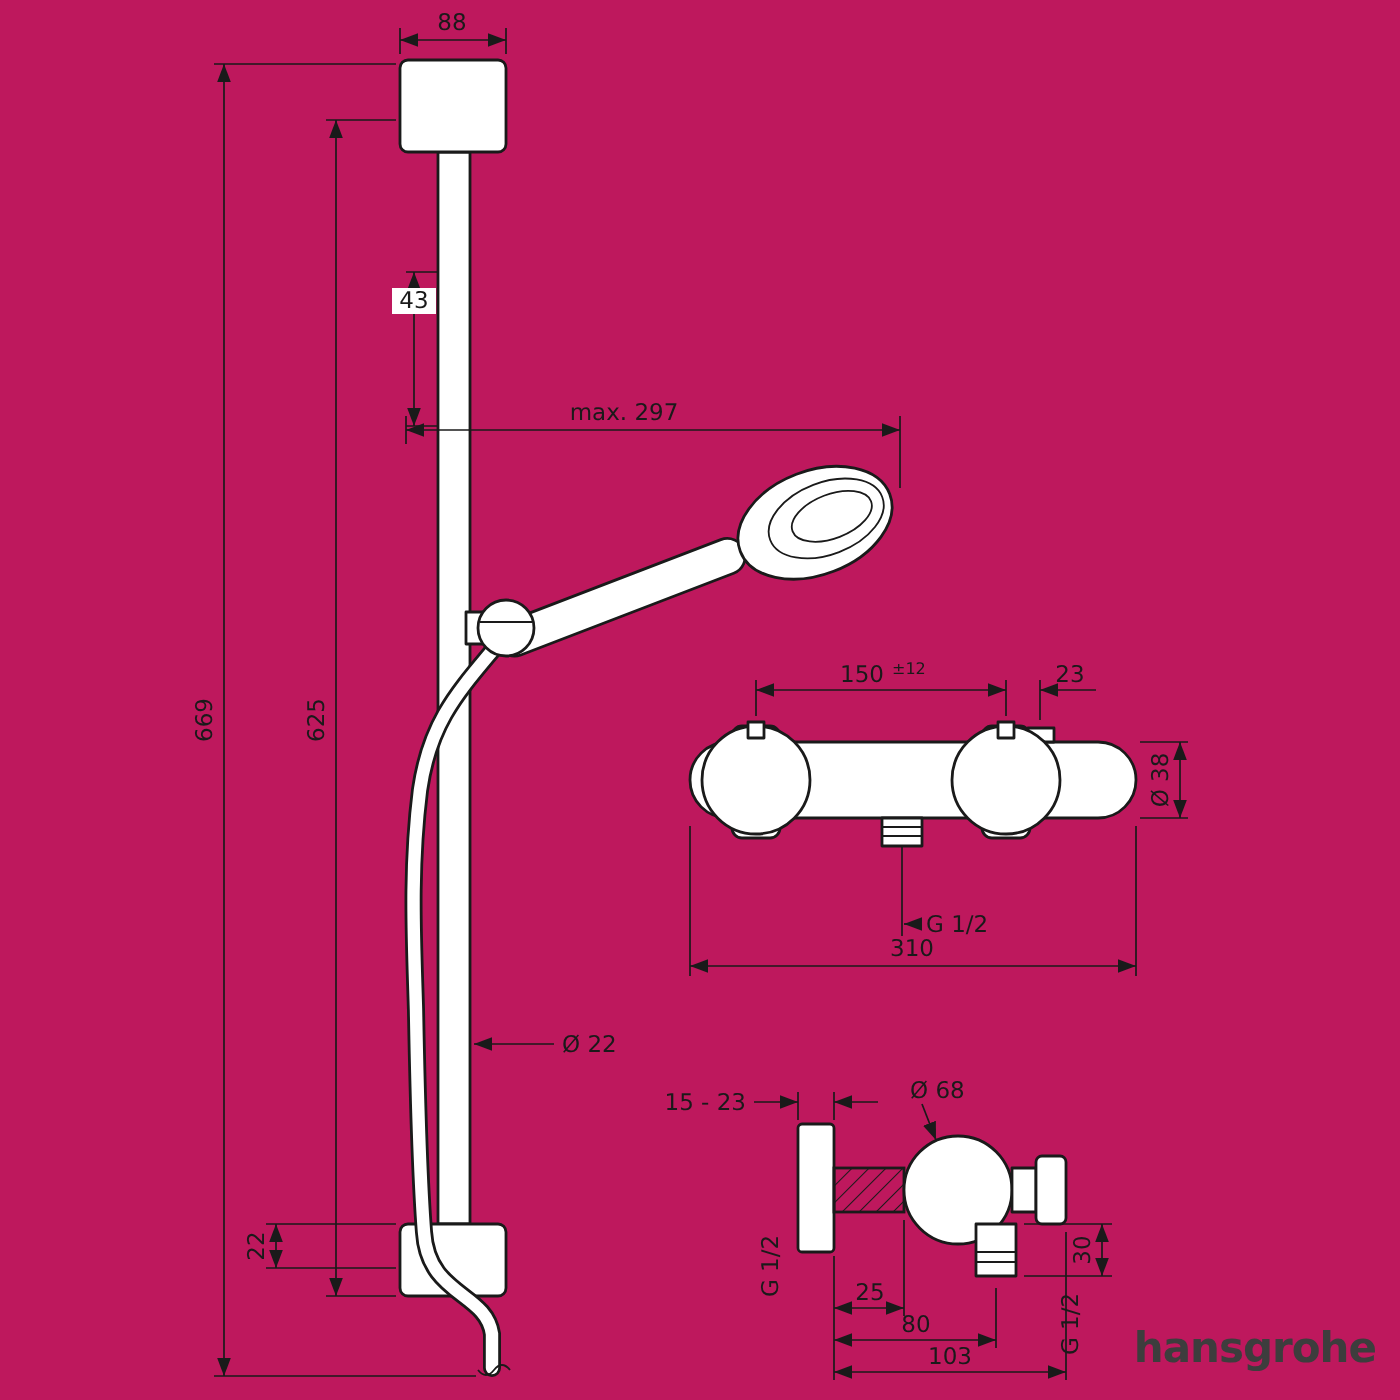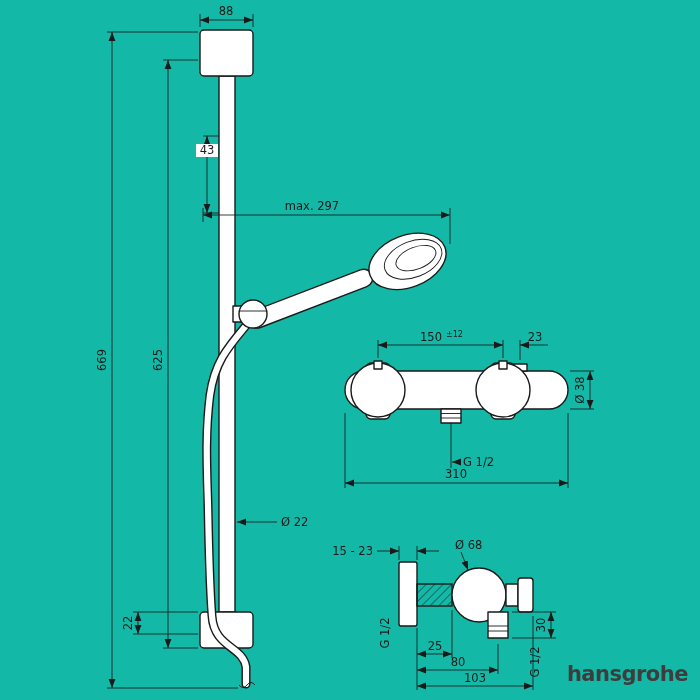--- a/index.html
+++ b/index.html
@@ -1,16 +1,16 @@
 <!DOCTYPE html>
 <html><head>
 <meta charset="utf-8">
 <style>
   html,body { margin:0; padding:0; background:#ffffff; }
-  .sheet { width:700px; height:700px; position:relative; background:#14b8a6; }
+  .sheet { width:700px; height:700px; position:relative; background:#be185d; }
   svg { display:block; }
   .objf { fill:#ffffff; stroke:#1a1a1a; stroke-width:1.4; stroke-linejoin:round; }
   .thin { fill:none; stroke:#1a1a1a; stroke-width:0.9; }
   .dim  { fill:none; stroke:#1a1a1a; stroke-width:0.85; }
   .hose-outer { fill:none; stroke:#1a1a1a; stroke-width:9; stroke-linecap:round; }
   .hose-inner { fill:none; stroke:#ffffff; stroke-width:6.2; stroke-linecap:round; }
   .dimtxt { font-family:"DejaVu Sans", sans-serif; font-size:11.5px; fill:#1a1a1a; }
   .suptxt { font-family:"DejaVu Sans", sans-serif; font-size:8px; fill:#1a1a1a; }
   .logo   { font-family:"DejaVu Sans", sans-serif; font-size:21px; font-weight:bold; fill:#3d3d3d; letter-spacing:-0.5px; }
   .bgbox { fill:#ffffff; stroke:none; }

